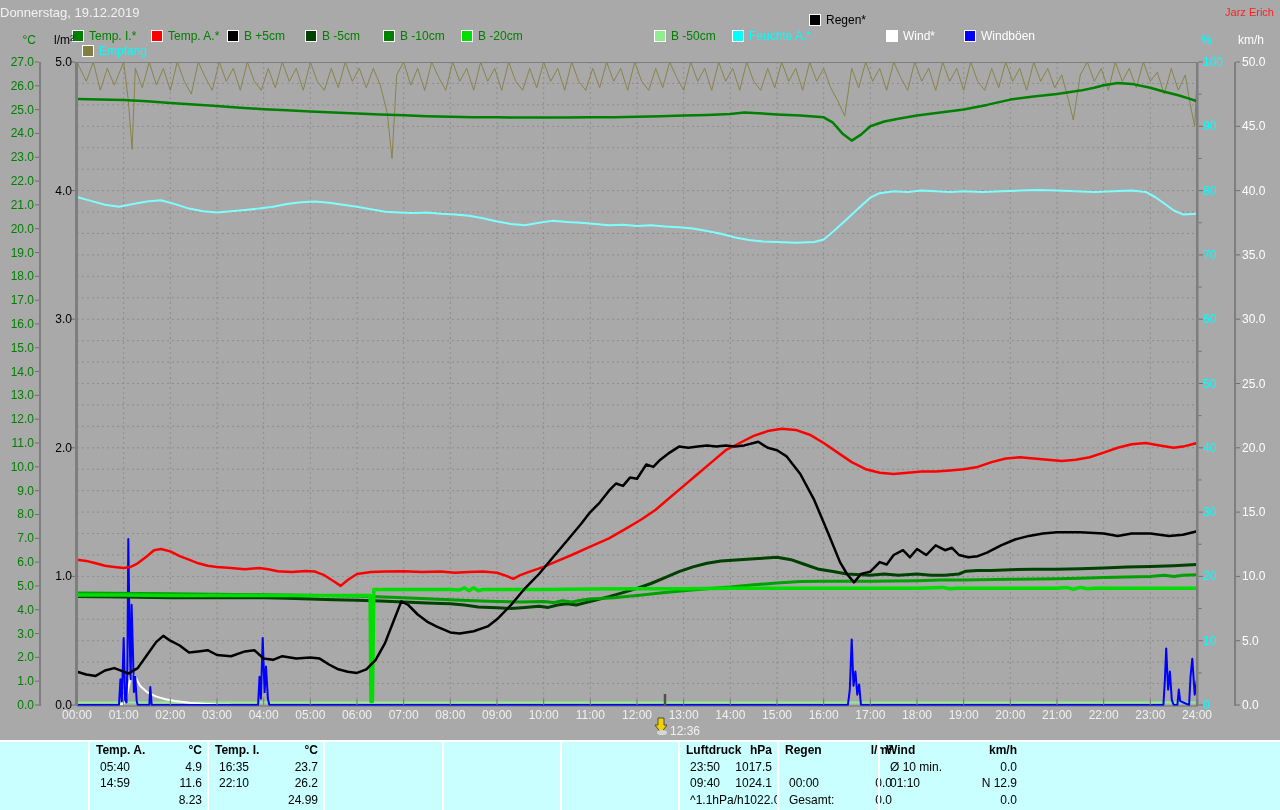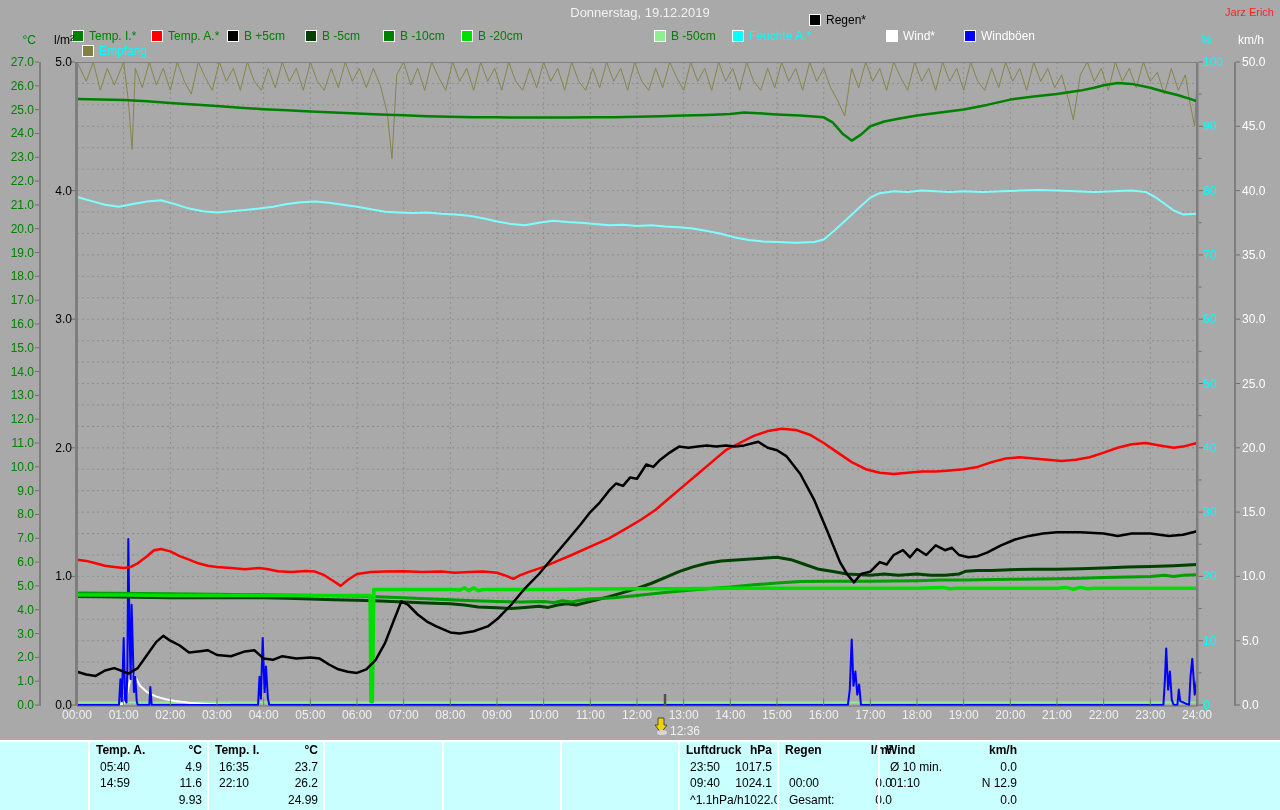--- a/index.html
+++ b/index.html
@@ -1,19 +1,19 @@
 <!DOCTYPE html>
 <html><head>
 <meta charset="utf-8">
 <style>
   html,body{margin:0;padding:0;background:#a9a9a9;}
   .app{position:relative;width:1280px;height:810px;background:#a9a9a9;overflow:hidden;
        font-family:"Liberation Sans",sans-serif;}
   .titlebar{position:absolute;left:0;top:0;width:100%;height:24px;}
-  .title{position:absolute;left:0;top:5px;width:100%;text-align:center;color:#f2f2f2;font-size:13px;}
+  .title{position:absolute;left:0;top:5px;width:100%;text-align:left;color:#f2f2f2;font-size:13px;}
   .owner{position:absolute;right:6px;top:6px;color:#ff2020;font-size:11px;}
   .unit{position:absolute;top:33px;font-size:12px;}
   #unit-c{left:4px;width:32px;text-align:right;color:#008000;}
   #unit-lm2{left:38px;width:36px;text-align:right;color:#000;}
   #unit-pct{left:1201px;color:#00ffff;}
   #unit-kmh{left:1238px;color:#ffffff;}
   #legend{position:absolute;left:0;top:0;width:100%;height:60px;}
   .litem{position:absolute;height:13px;display:flex;align-items:center;font-size:12px;white-space:nowrap;}
   .lsq{display:inline-block;width:10px;height:10px;border:1px solid #ffffff;margin-right:5px;flex:0 0 auto;}
   svg{position:absolute;left:0;top:0;}
@@ -369,21 +369,21 @@
           <div class="trow">
             <span class="tleft">05:40</span>
             <span class="tright">4.9</span>
           </div>
           <div class="trow">
             <span class="tleft">14:59</span>
             <span class="tright">11.6</span>
           </div>
           <div class="trow">
             <span class="tleft"></span>
-            <span class="tright">9.93</span>
+            <span class="tright">8.23</span>
           </div>
         </div>
       </div>
       <div class="tsec bl" style="left: 207px; width: 116px;">
         <div class="tin" style="width: 116px;">
           <div class="trow thead">
             <span class="tleft">Temp. I.</span>
             <span class="tright">°C</span>
           </div>
           <div class="trow">

